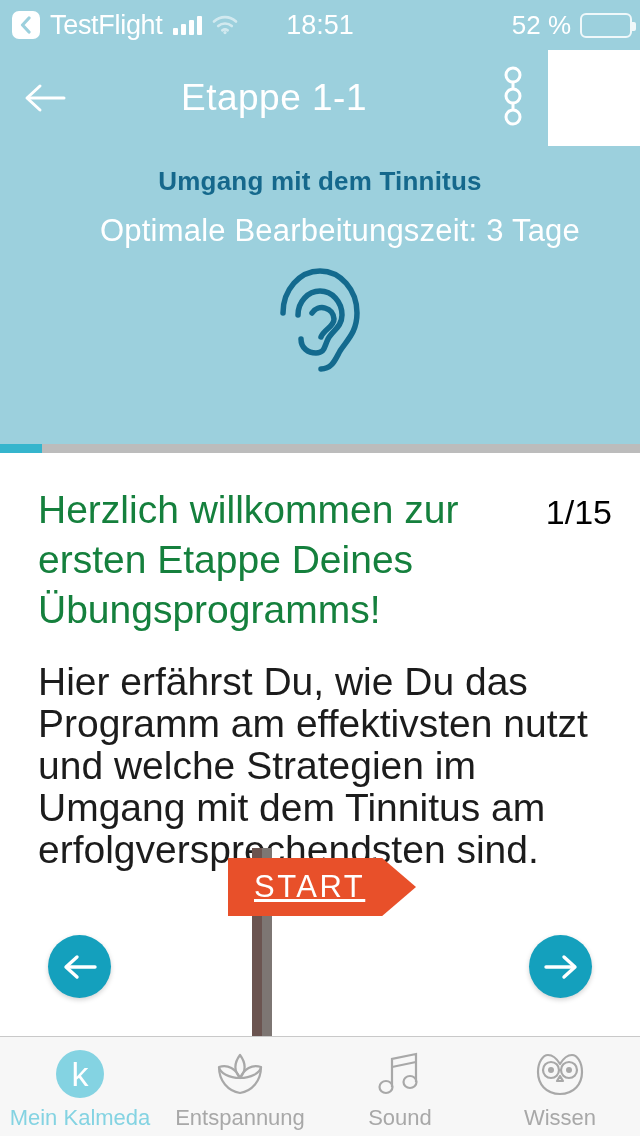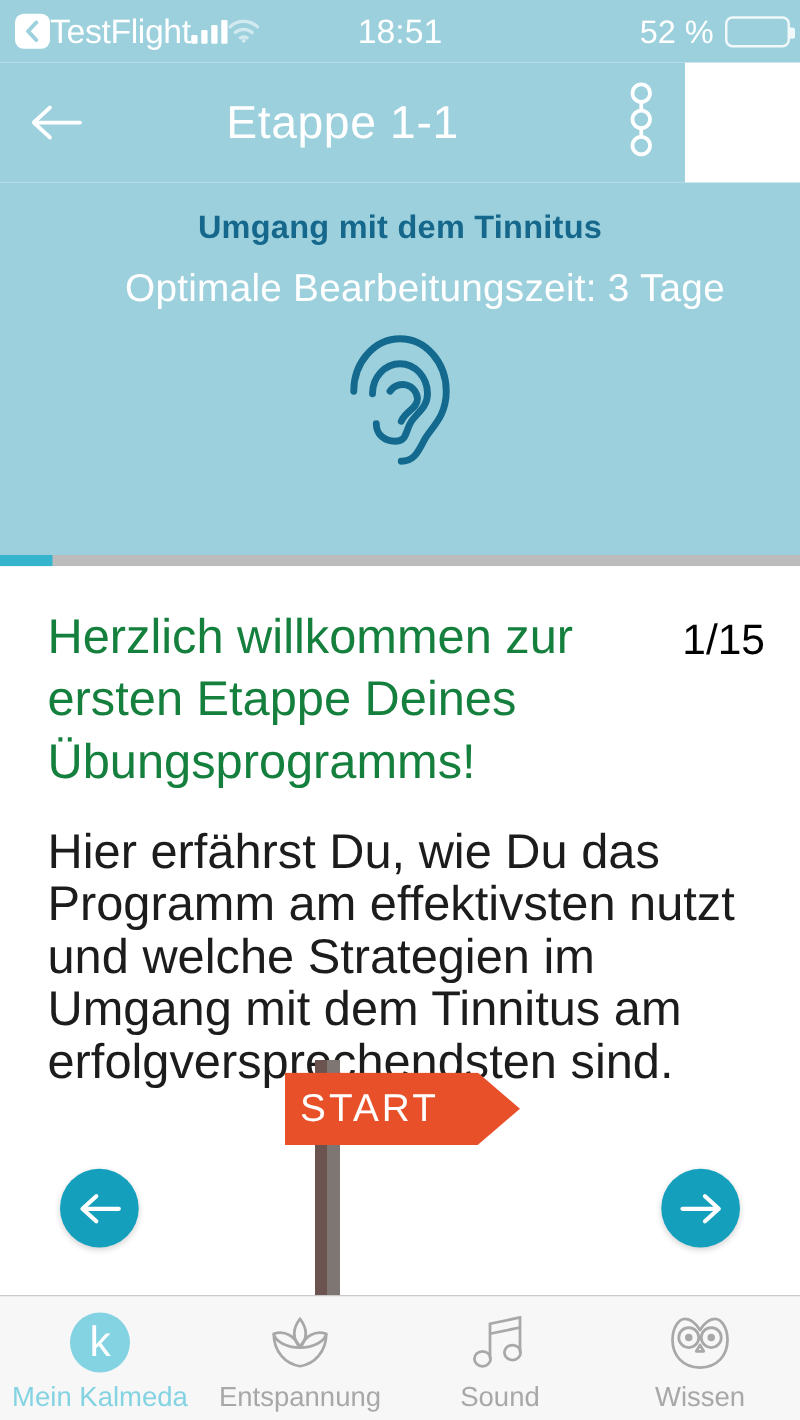--- a/index.html
+++ b/index.html
@@ -9,21 +9,21 @@
     background:#ffffff;
     overflow:hidden;
   }
   .phone { position:relative; width:640px; height:1136px; background:#fff; }
 
   
   .statusbar{
     position:absolute; top:0; left:0; width:640px; height:50px;
     background:#9cd0dd; display:flex; align-items:center; color:#ffffff;
   }
-  .sb-left{ display:flex; align-items:center; padding-left:12px; flex:0 0 auto; }
+  .sb-left{ display:flex; align-items:center; gap:10px; padding-left:12px; flex:0 0 auto; }
   .sb-backchip{
     width:28px;height:28px;border-radius:7px;background:#ffffff;
     display:flex;align-items:center;justify-content:center;
   }
   .sb-backchip svg{ display:block; }
   .sb-appname{ font-size:27px; letter-spacing:-0.3px; }
   .sb-signal{ display:flex; align-items:flex-end; gap:3px; height:20px; }
   .sb-signal i{ display:block; width:5px; background:#ffffff; border-radius:1px; }
   .sb-signal i:nth-child(1){ height:7px; }
   .sb-signal i:nth-child(2){ height:11px; }
@@ -96,21 +96,21 @@
     position:absolute; left:252px; top:395px; width:20px; height:188px;
     background:linear-gradient(to right,#6b5450 0 50%,#7d7673 50% 100%);
   }
   .sign{
     position:absolute; left:228px; top:405px; width:188px; height:58px;
     background:#e8502a;
     clip-path:polygon(0 0, 82% 0, 100% 50%, 82% 100%, 0 100%);
     display:flex; align-items:center;
   }
   .sign span{
-    color:#ffffff; font-size:31px; letter-spacing:2.5px; padding-left:12px;
+    color:#ffffff; font-size:31px; letter-spacing:2.5px; padding-left:26px;text-decoration:underline;
   }
 
   
   .circlebtn{
     position:absolute; width:63px; height:63px; border-radius:50%;
     background:#14a0bd; display:flex; align-items:center; justify-content:center;
     box-shadow:0 2px 5px rgba(0,0,0,.18);
   }
   .circlebtn.prev{ left:48px; top:482px; }
   .circlebtn.next{ right:48px; top:482px; }

